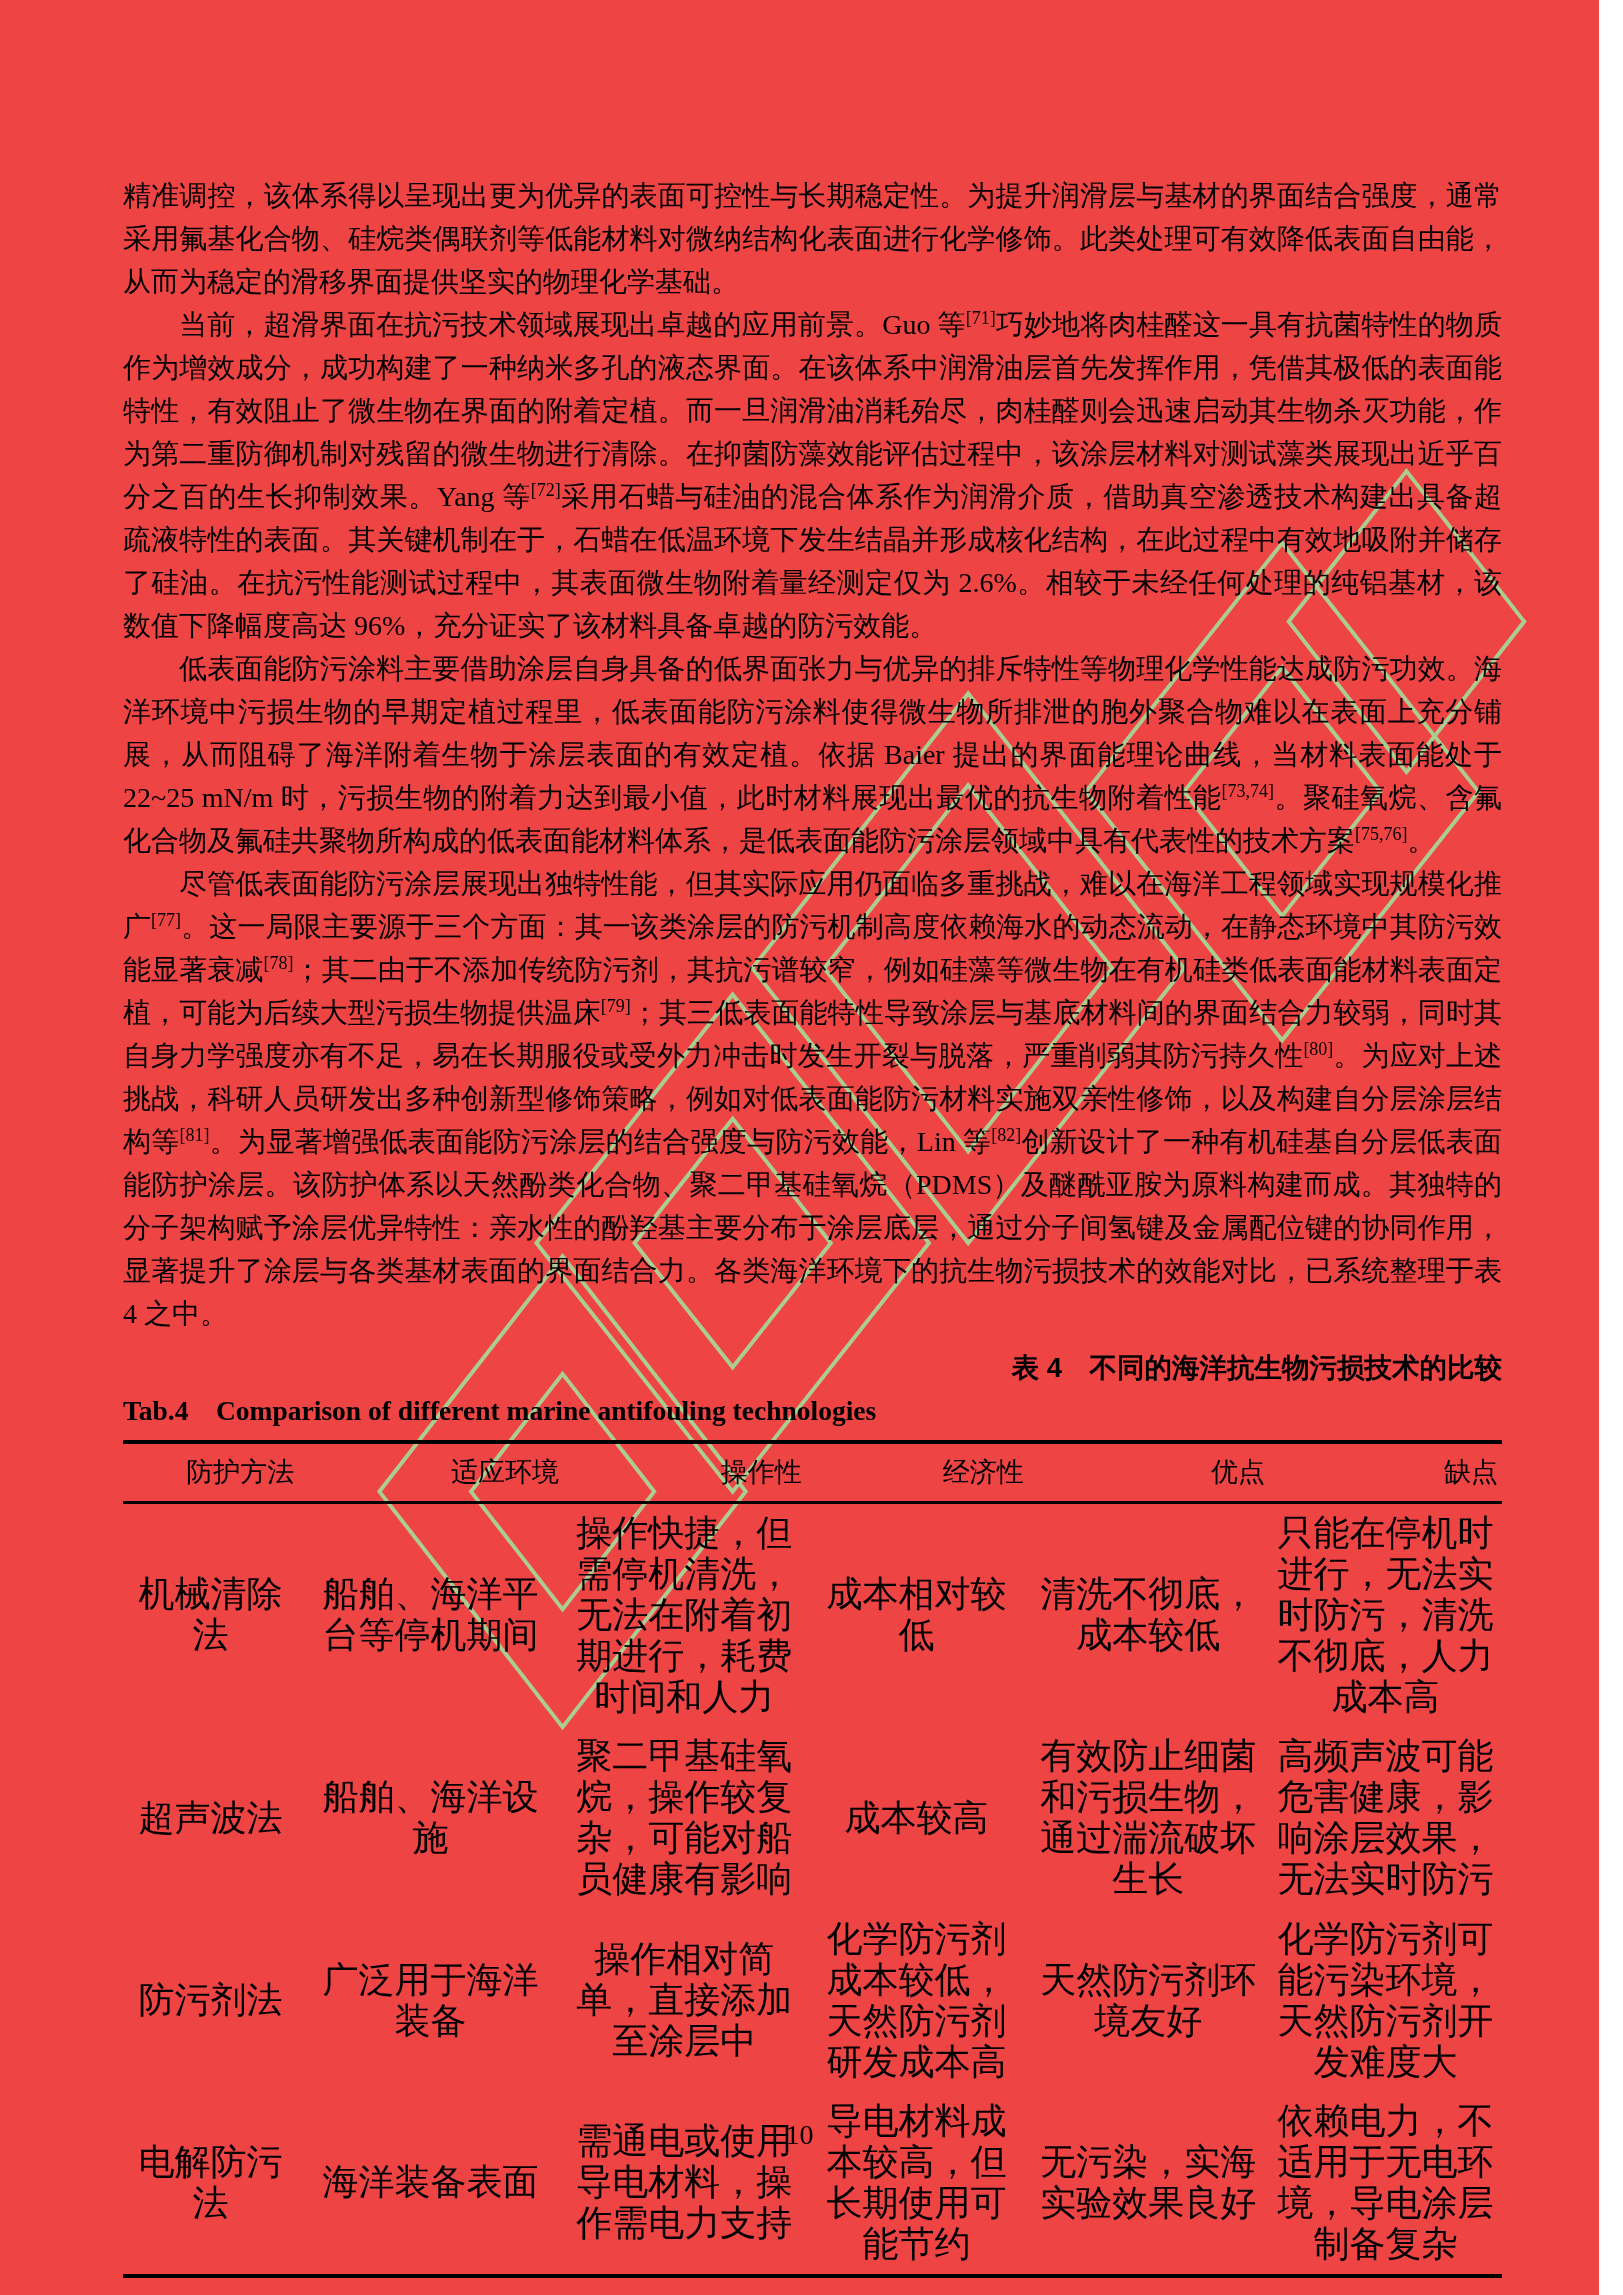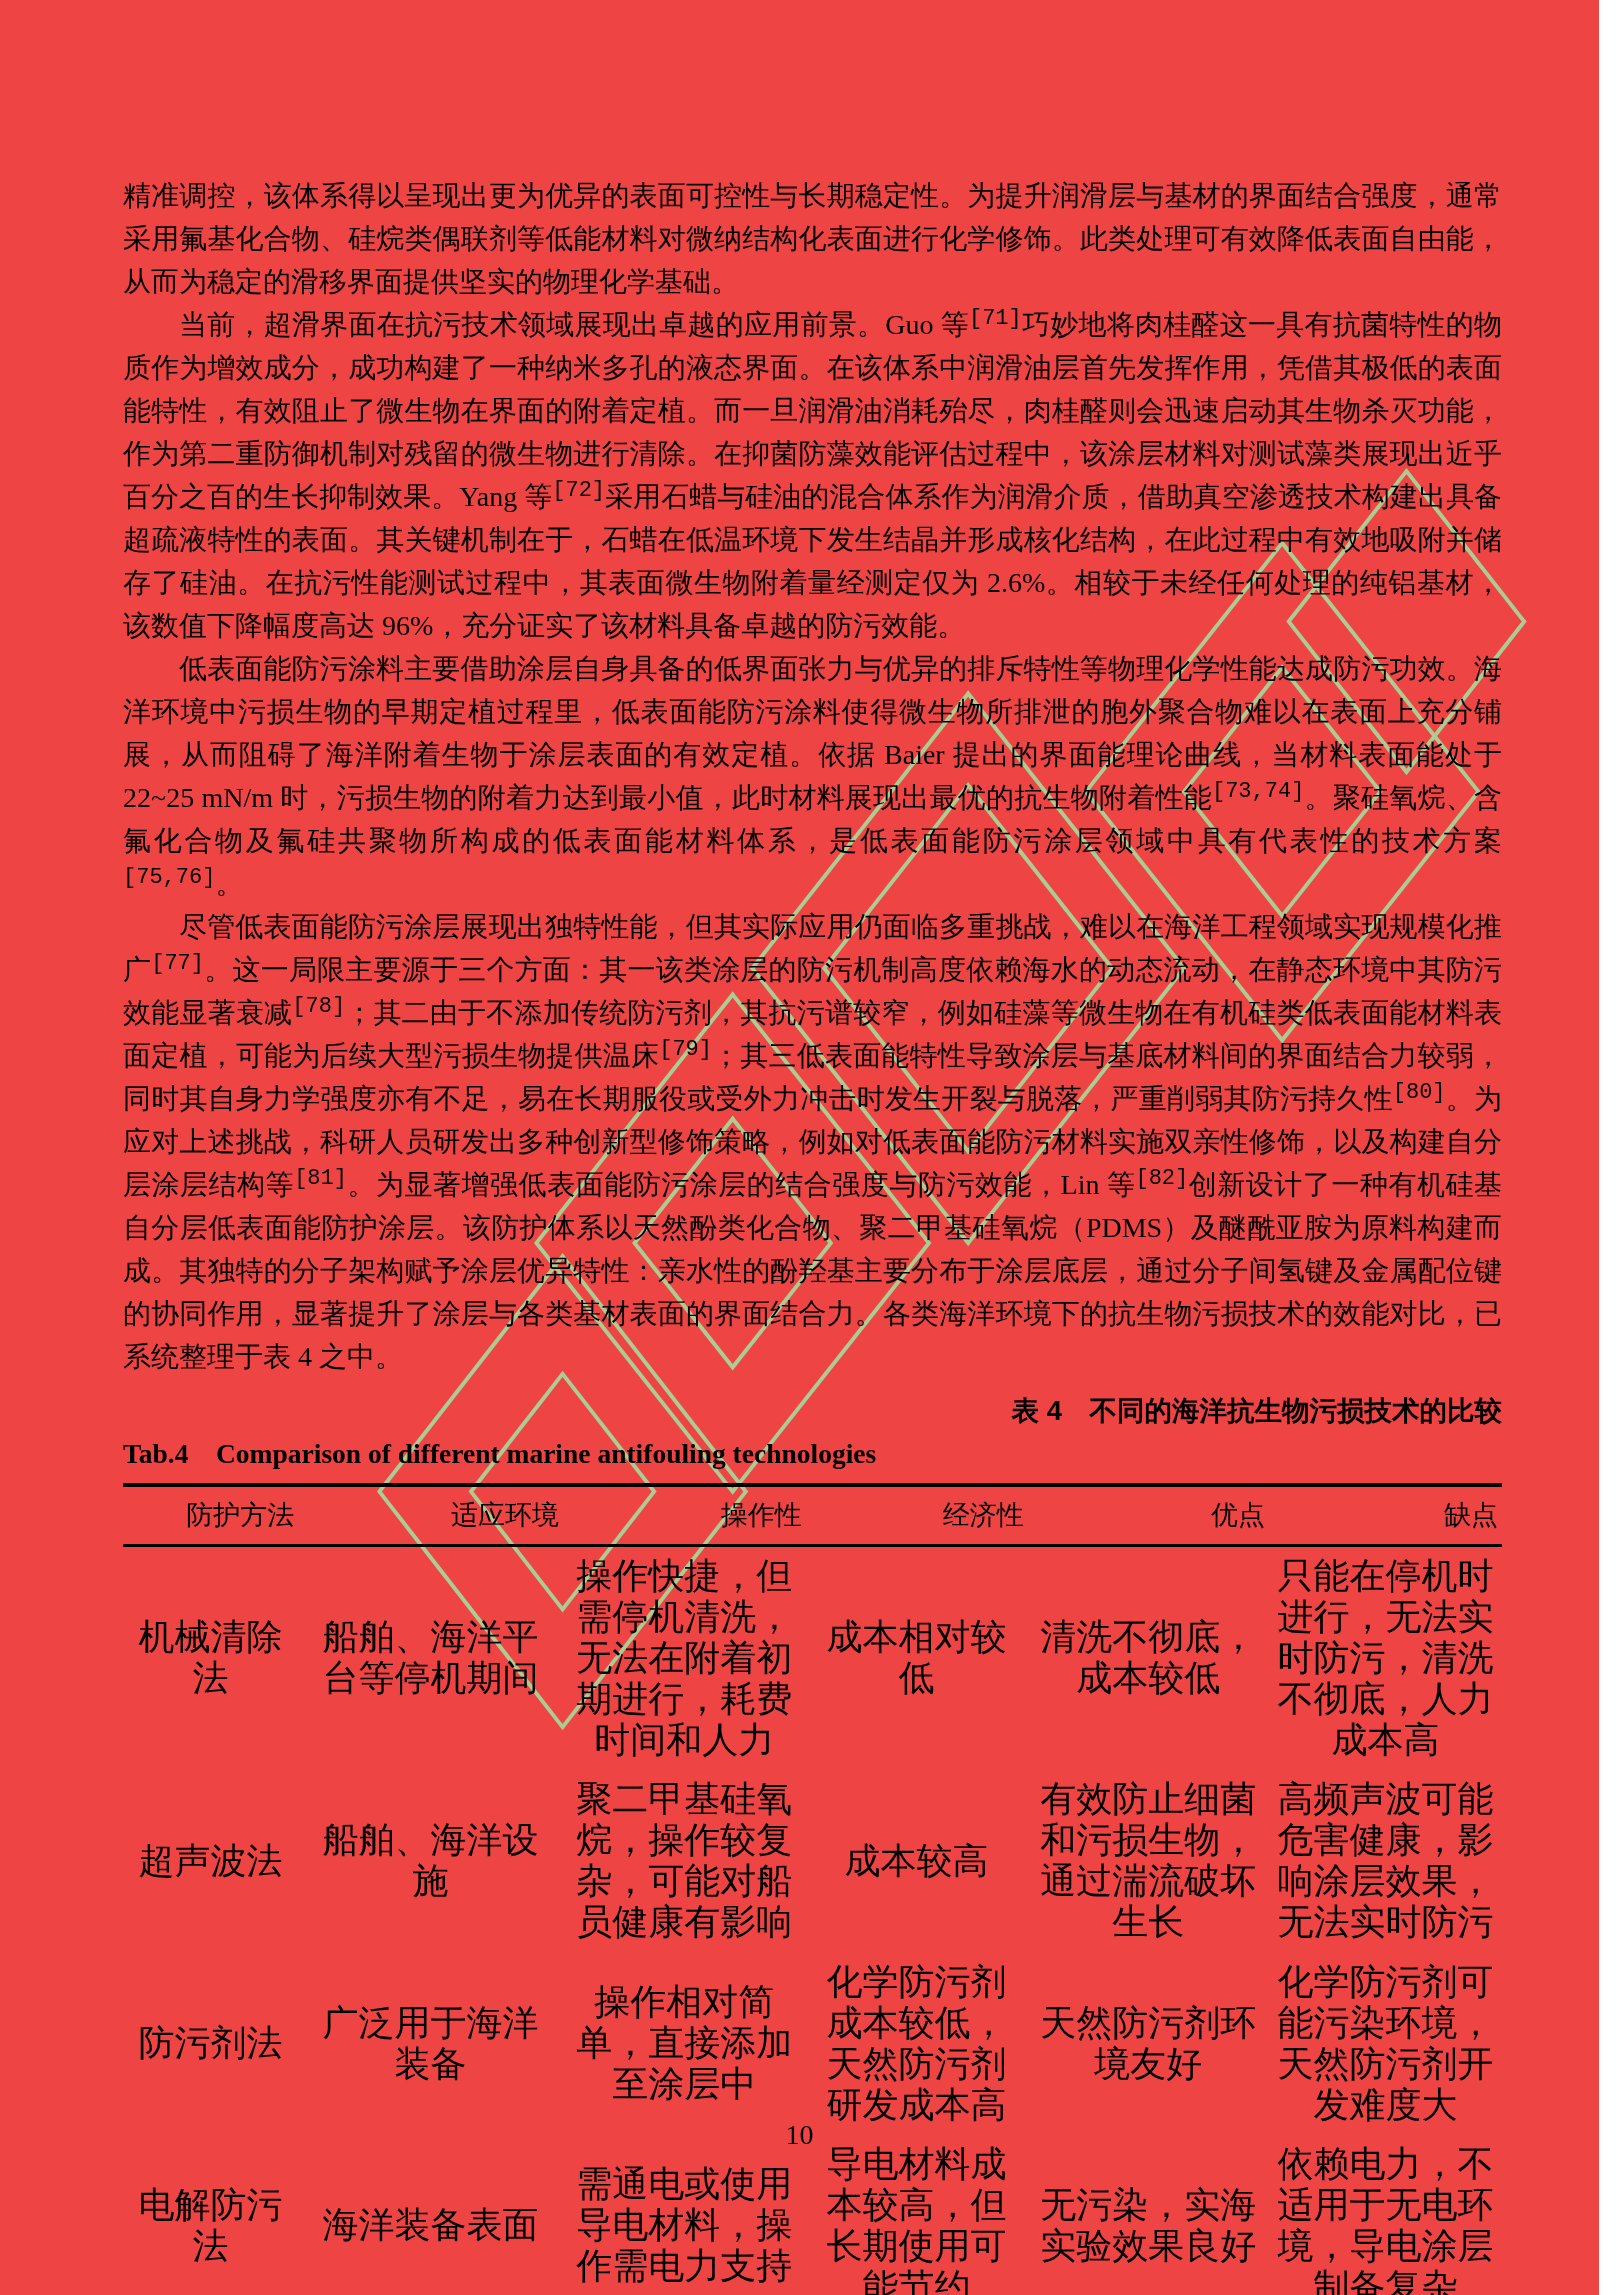--- a/index.html
+++ b/index.html
@@ -27,24 +27,23 @@
   }
   p.para {
     margin: 0;
     font-size: 28px;
     line-height: 43px;
     text-align: justify;
     overflow-wrap: break-word;
   }
   p.para.indent { text-indent: 2em; }
   .para sup {
-    font-size: 22px;
+    font-size: 18px;
     vertical-align: super;
     line-height: 0;
-    font-family: Liberation Mono, monospace;
   }
   .caption-zh {
     margin: 15.7px 0 0 0;
     text-align: right;
     font-size: 27.5px;
     font-weight: 700;
     line-height: 34px;
     font-family: "Liberation Sans", "DejaVu Sans", sans-serif;
   }
   .caption-en {

